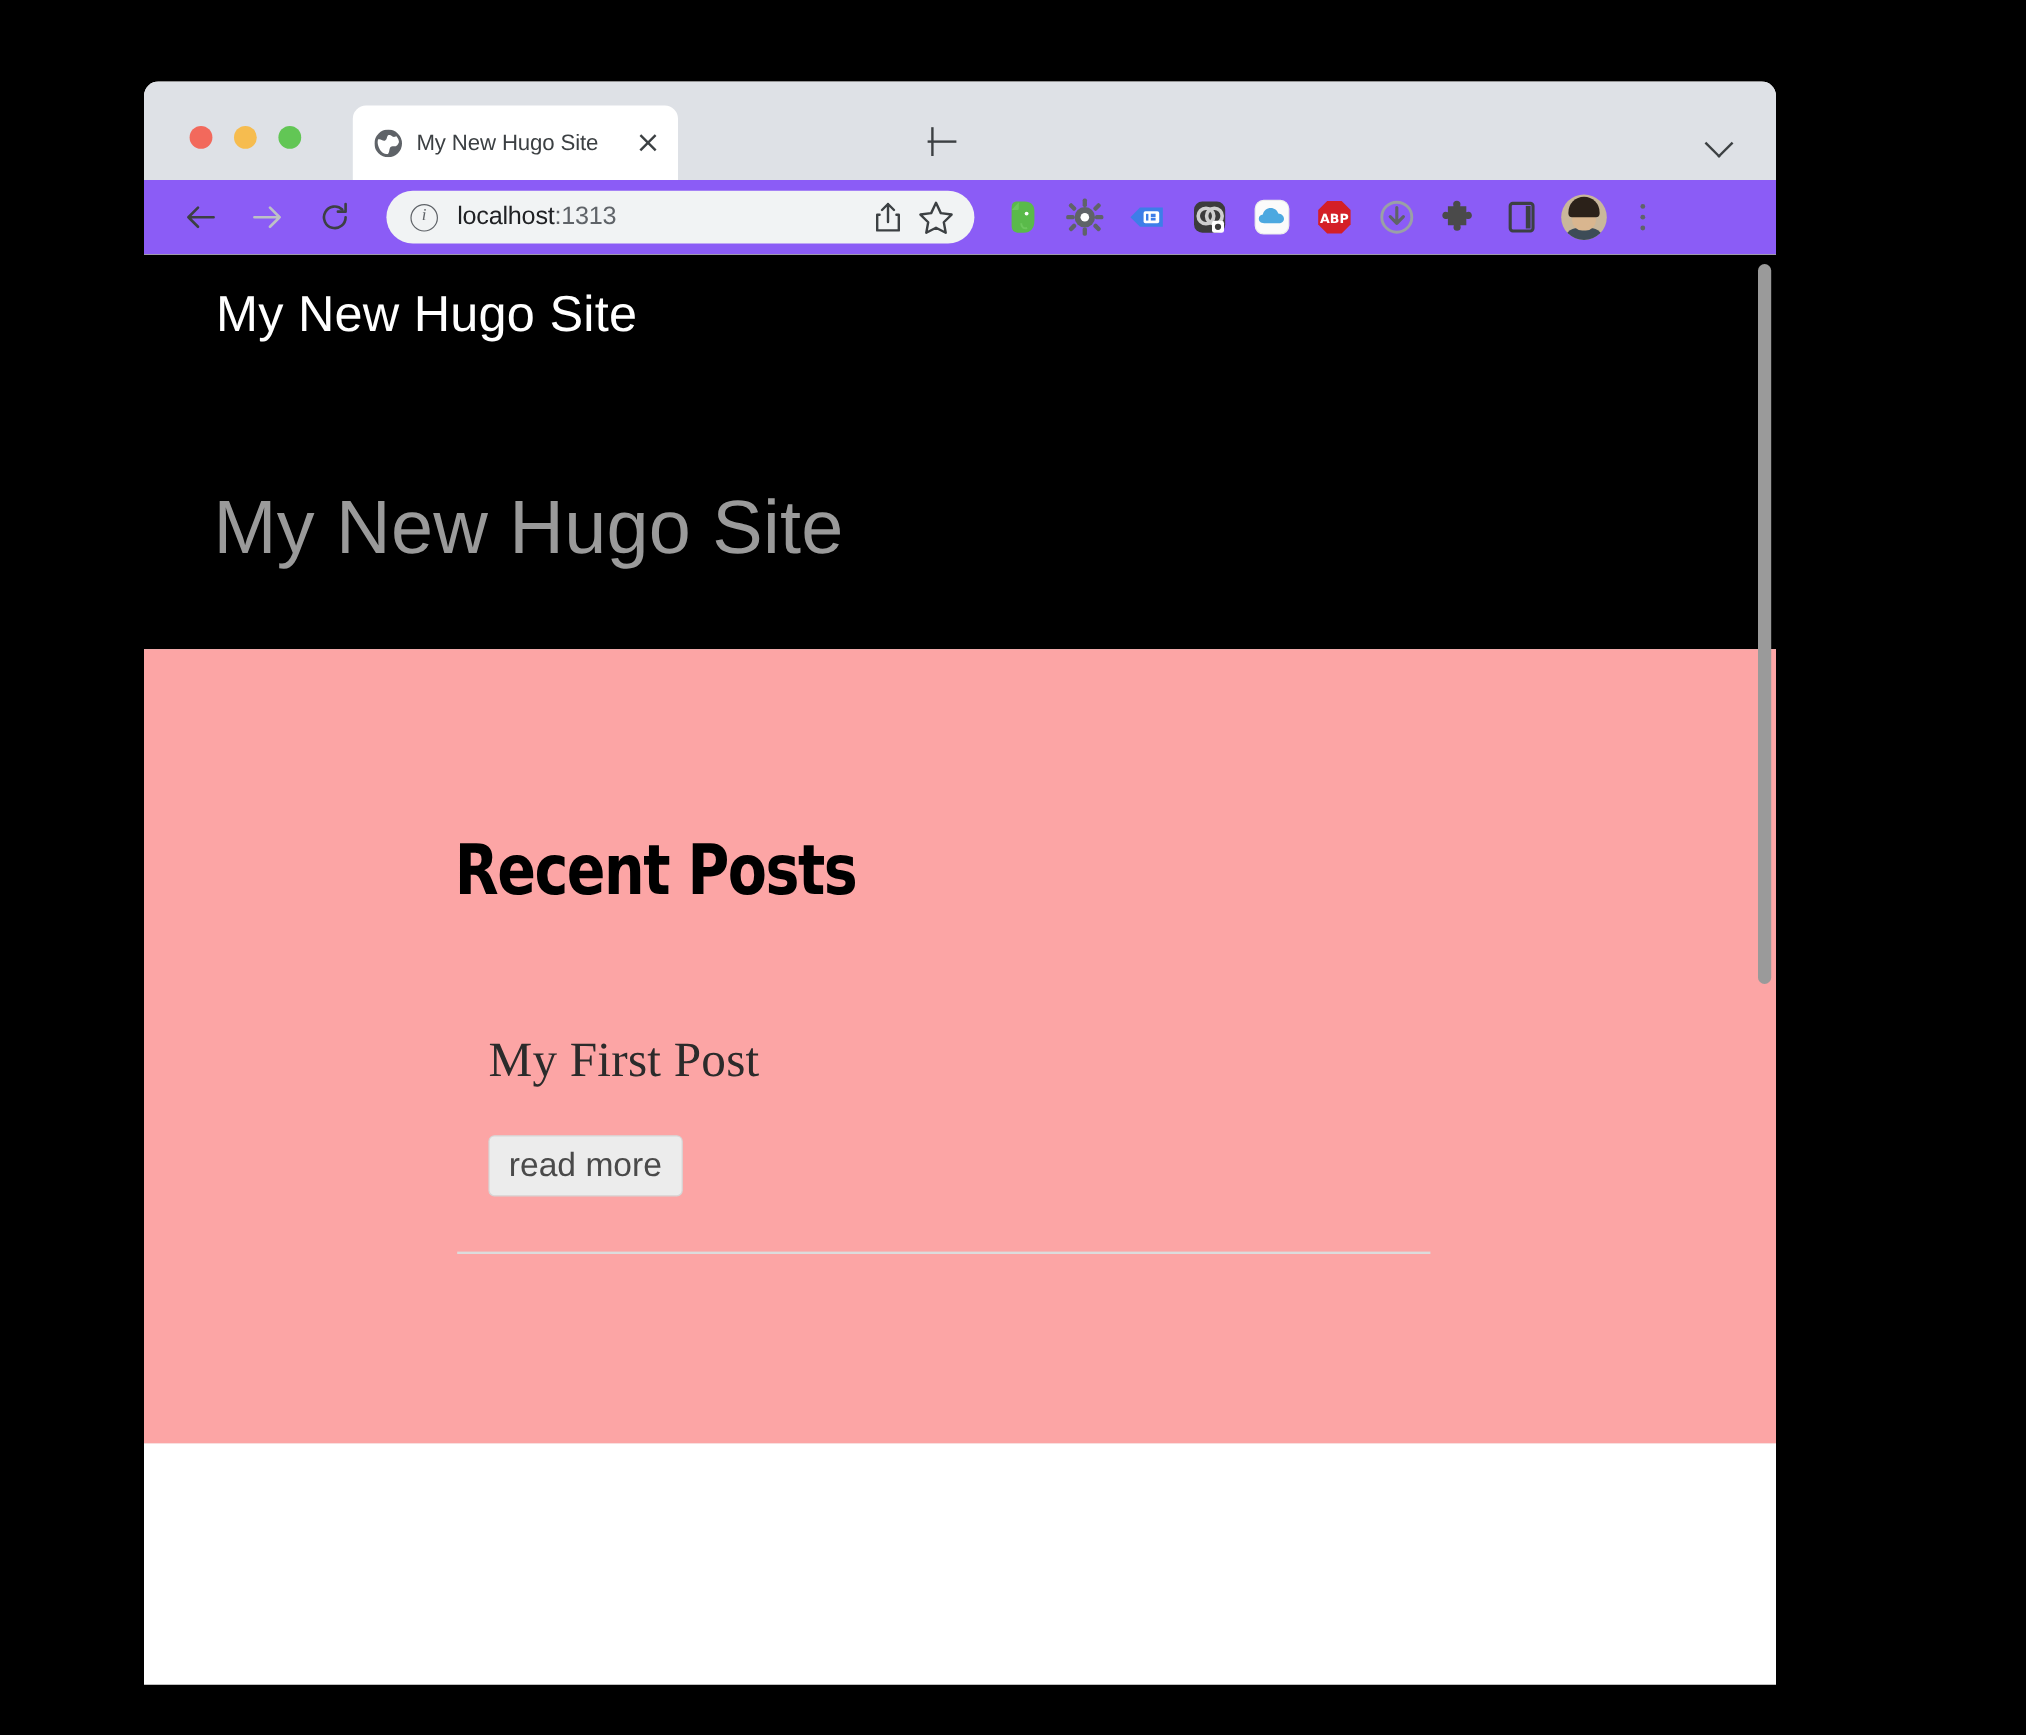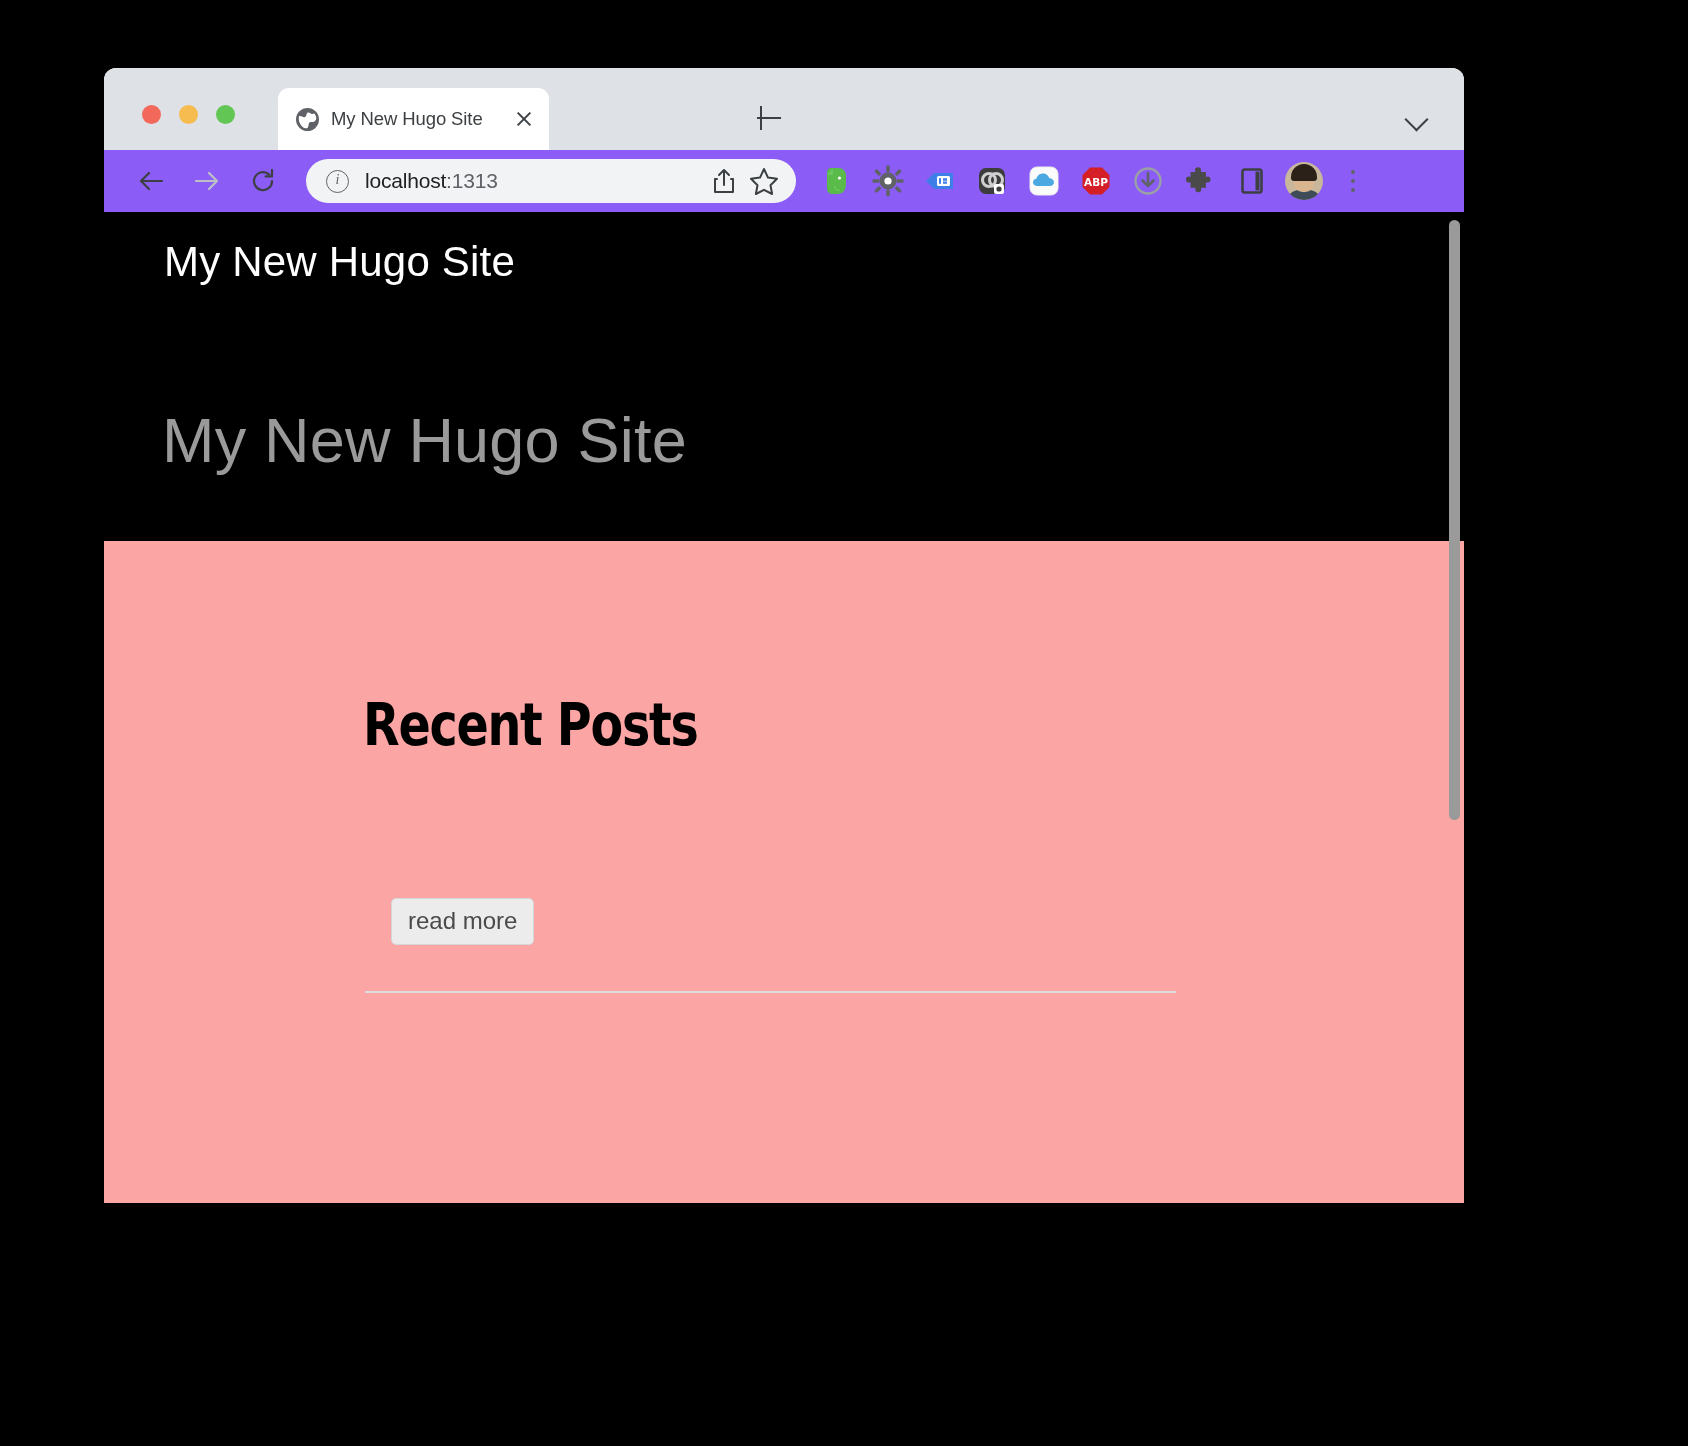--- a/index.html
+++ b/index.html
@@ -6,22 +6,22 @@
   html, body {
     width: 1688px; height: 1446px;
     background: #000;
     font-family: "Liberation Sans", sans-serif;
     overflow: hidden;
   }
 
   
   .window {
     position: absolute;
-    left: 104px; top: 68px;
-    width: 1360px; height: 1135px;
+    left: 120px; top: 68px;
+    width: 1360px; height: 1336px;
     background: #ffffff;
     border-radius: 12px 12px 0 0;
     overflow: hidden;
     box-shadow: 0 0 0 0 rgba(0,0,0,0);
   }
 
   
   .tabstrip {
     position: relative;
     height: 82px;
@@ -287,21 +287,21 @@
     font-family: "Liberation Serif", serif;
     font-size: 41px;
     font-weight: 400;
     color: #2b2b2b;
     letter-spacing: 0.2px;
   }
   .read-more {
     display: inline-block;
     margin-top: 39px;
     padding: 10px 16px 11px;
-    font-size: 24px;
+    font-size: 28px;
     color: #4a4a4a;
     background: #ececec;
     border: 1px solid #d6d6d6;
     border-radius: 5px;
     cursor: pointer;
     font-family: "Liberation Sans", sans-serif;
     line-height: 1;
   }
   .divider {
     margin-top: 46px;
@@ -508,20 +508,21 @@
     <div class="page-hero">
       <div class="brand">My New Hugo Site</div>
       <div class="hero-title">My New Hugo Site</div>
     </div>
 
     <div class="page-body">
       <div class="content">
         <div class="section-title">Recent Posts</div>
 
         <div class="post">
+          <div class="post-title">My First Post</div>
           <span class="read-more">read more</span>
         </div>
 
         <div class="divider"></div>
       </div>
 
     </div>
 
     <div class="scrollbar-track">
       <div class="scrollbar-thumb"></div>

